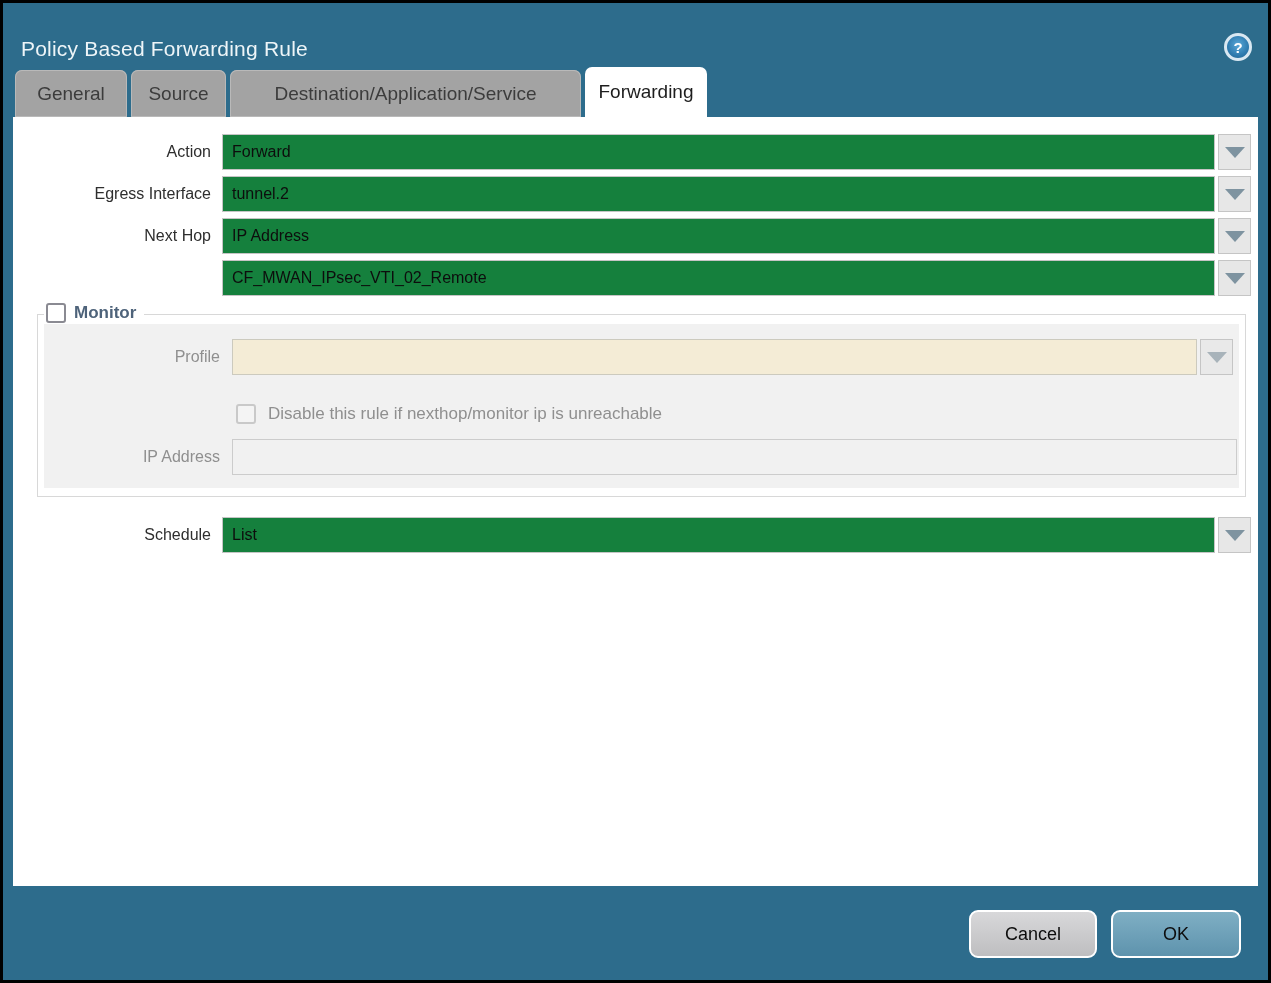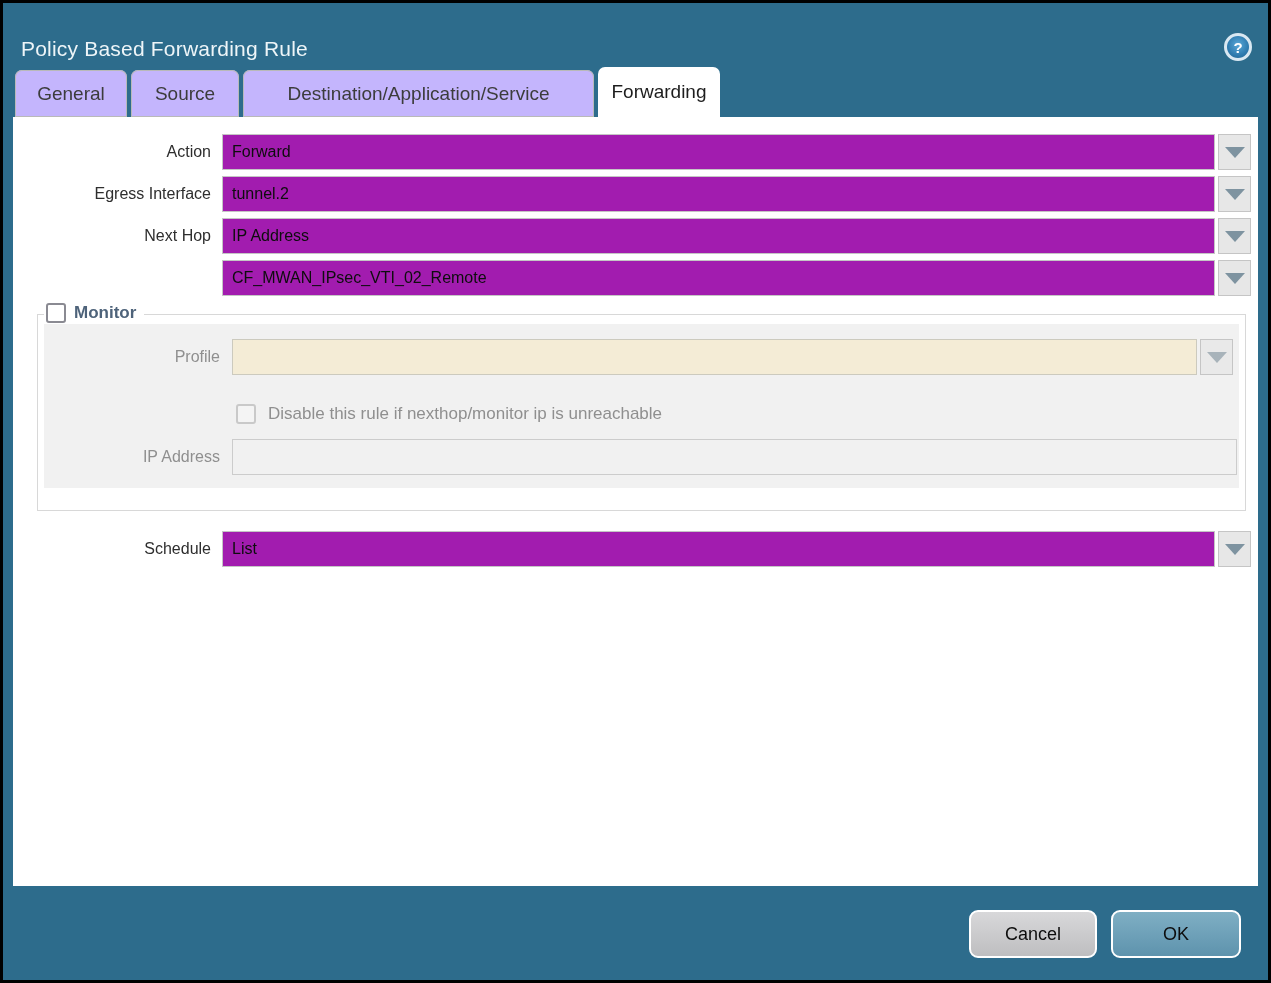--- a/index.html
+++ b/index.html
@@ -11,43 +11,43 @@
   
   .titlebar { position:absolute; top:16px; left:0; right:0; height:64px; }
   .title { position:absolute; left:18px; top:18px; font-size:21px; color:#eef5f8; letter-spacing:.2px; }
   .help { position:absolute; right:16px; top:14px; width:28px; height:28px; border-radius:50%;
           background:radial-gradient(circle at 50% 40%, #5aa8d8 0%, #2f7cb0 60%, #1d5f8e 100%);
           border:3px solid #d9e8f2; color:#fff; font-weight:bold; font-size:15px;
           display:flex; align-items:center; justify-content:center; cursor:pointer; }
 
   
   .tabs { position:absolute; left:12px; top:64px; height:50px; display:flex; align-items:flex-end; gap:4px; }
-  .tab { height:47px; background:#c4b5fd; border-radius:7px 7px 0 0; color:#3c3c3c;
+  .tab { height:47px; background:#a3a3a3; border-radius:7px 7px 0 0; color:#3c3c3c;
          font-size:19px; display:flex; align-items:center; justify-content:center; cursor:pointer;
          box-shadow:inset 0 0 0 1px #b9b9b9; }
-  .tab.t0 { width:112px; } .tab.t1 { width:108px; } .tab.t2 { width:351px; } .tab.t3 { width:122px; }
+  .tab.t0 { width:112px; } .tab.t1 { width:95px; } .tab.t2 { width:351px; } .tab.t3 { width:122px; }
   .tab.active { height:50px; background:#ffffff; color:#1d1d1d; box-shadow:none; }
 
   
   .content { position:absolute; left:10px; right:10px; top:114px; bottom:94px; background:#fff;
              padding:19px 7px 0 0; overflow:hidden; }
 
   .row { display:flex; align-items:center; height:32px; margin-bottom:10px; }
   .lbl { width:198px; text-align:right; margin-right:11px; font-size:16px; color:#2e2e2e; flex:0 0 198px; }
-  .txt { flex:1; height:36px; border:1px solid #c5c5c5; background:#a21caf; font-size:16px; color:#0d0d0d;
+  .txt { flex:1; height:36px; border:1px solid #c5c5c5; background:#15803d; font-size:16px; color:#0d0d0d;
          display:flex; align-items:center; padding:0 9px; overflow:hidden; white-space:nowrap; }
   .dd  { width:33px; height:36px; margin-left:3px; background:#e7e7e7; border:1px solid #c5c5c5;
          display:flex; align-items:center; justify-content:center; cursor:pointer; flex:0 0 33px; }
   .tri { width:0; height:0; border-left:10px solid transparent; border-right:10px solid transparent;
          border-top:11px solid #7e93a0; }
   .dd.disabled { background:#e9e9e9; }
   .dd.disabled .tri { border-top-color:#a8b3ba; }
 
   
-  .fieldset { position:relative; border:1px solid #d8d8d8; margin:20px 5px 0 24px; padding:9px 6px 22px 6px; }
+  .fieldset { position:relative; border:1px solid #d8d8d8; margin:20px 5px 0 24px; padding:9px 6px 8px 6px; }
   .fieldset.fs2 { margin-top:18px; padding:12px 6px 20px 6px; }
   .legend { position:absolute; top:-12px; left:6px; background:#fff; display:flex; align-items:center;
             padding-right:8px; padding-left:2px; }
   .cb { width:20px; height:20px; border:2px solid #8a8a92; border-radius:3px; background:#fff;
         margin-right:8px; cursor:pointer; flex:0 0 20px; }
   .legend-text { font-size:17px; font-weight:bold; color:#4e637a; }
 
   .panel { background:#f1f1f1; padding:17px 0 15px 0; }
   .panel .lbl { width:176px; flex:0 0 176px; margin-right:12px; color:#8f8f8f; }
   .panel .row { margin-right:6px; margin-bottom:28px; }

